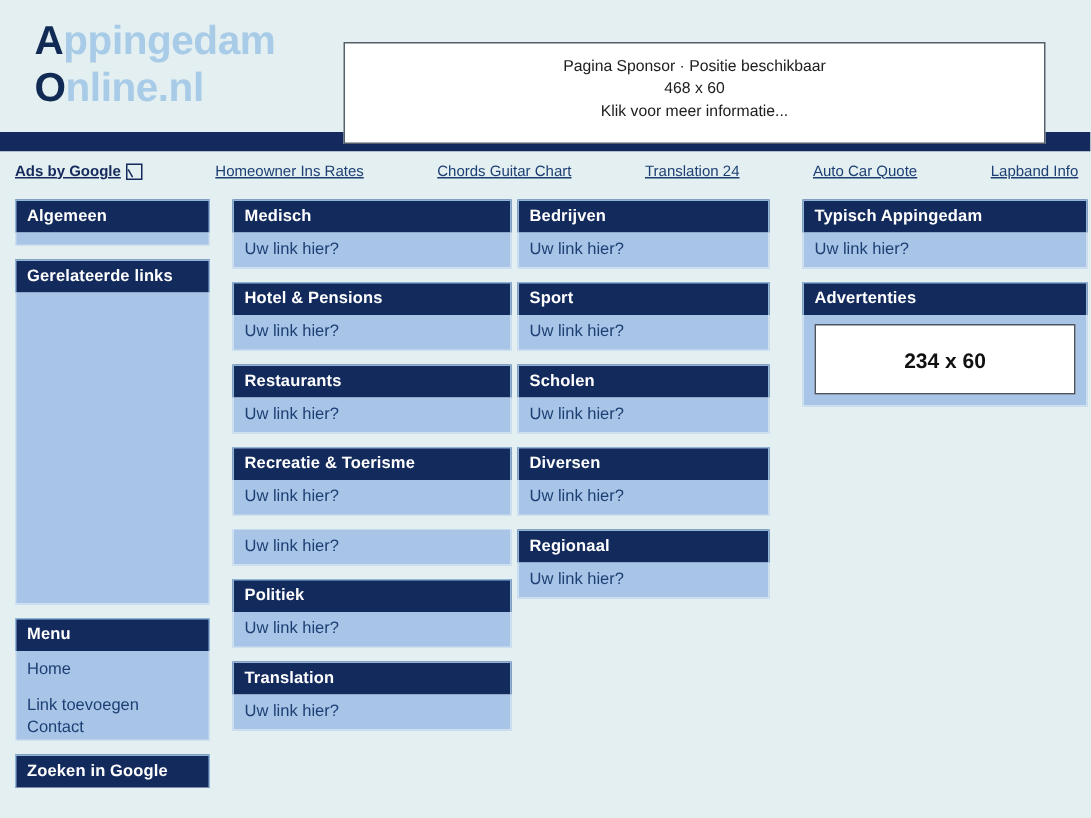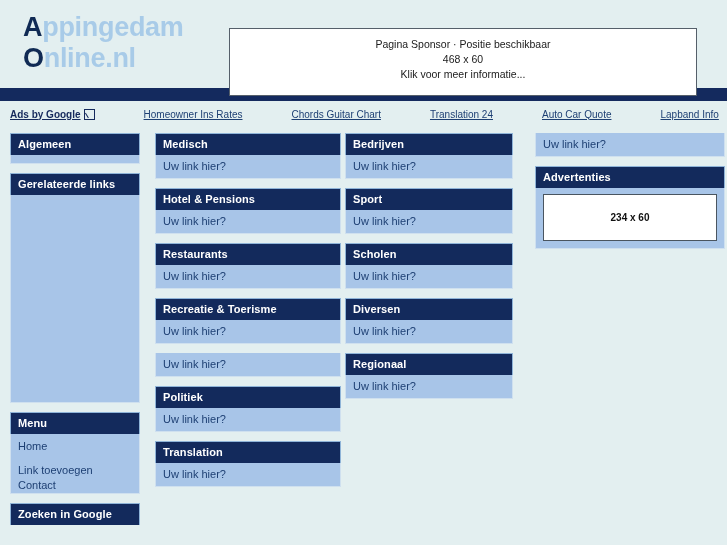--- a/index.html
+++ b/index.html
@@ -167,21 +167,21 @@
   .ad-box {
     width: 174px;
     height: 47px;
     margin: 0 auto;
     background: #ffffff;
     border: 1px solid #4a5560;
     box-sizing: border-box;
     display: flex;
     align-items: center;
     justify-content: center;
-    font-size: 10px;
+    font-size: 14px;
     font-weight: bold;
     color: #111111;
   }
   .ad-caption {
     margin-top: 5px;
     font-size: 11px;
     color: #1d3f73;
   }
 </style>
 </head>
@@ -331,20 +331,21 @@
       <div class="panel-body">
         <span class="link-row">Uw link hier?</span>
       </div>
     </div>
 
   </div>
 
   <div class="column" id="col-three">
 
     <div class="panel">
+      <div class="panel-head">Typisch Appingedam</div>
       <div class="panel-body">
         <span class="link-row">Uw link hier?</span>
       </div>
     </div>
 
     <div class="panel">
       <div class="panel-head">Advertenties</div>
       <div class="panel-body ads-panel-body">
         <div class="ad-box">
           <span>234 x 60</span>

